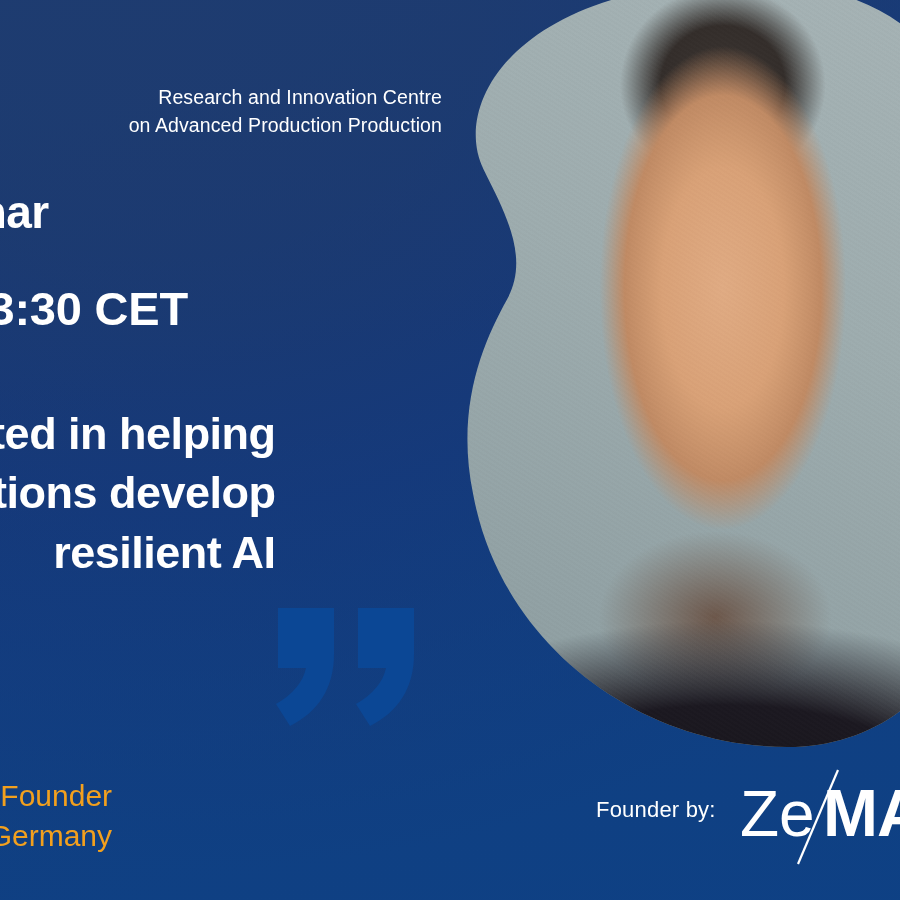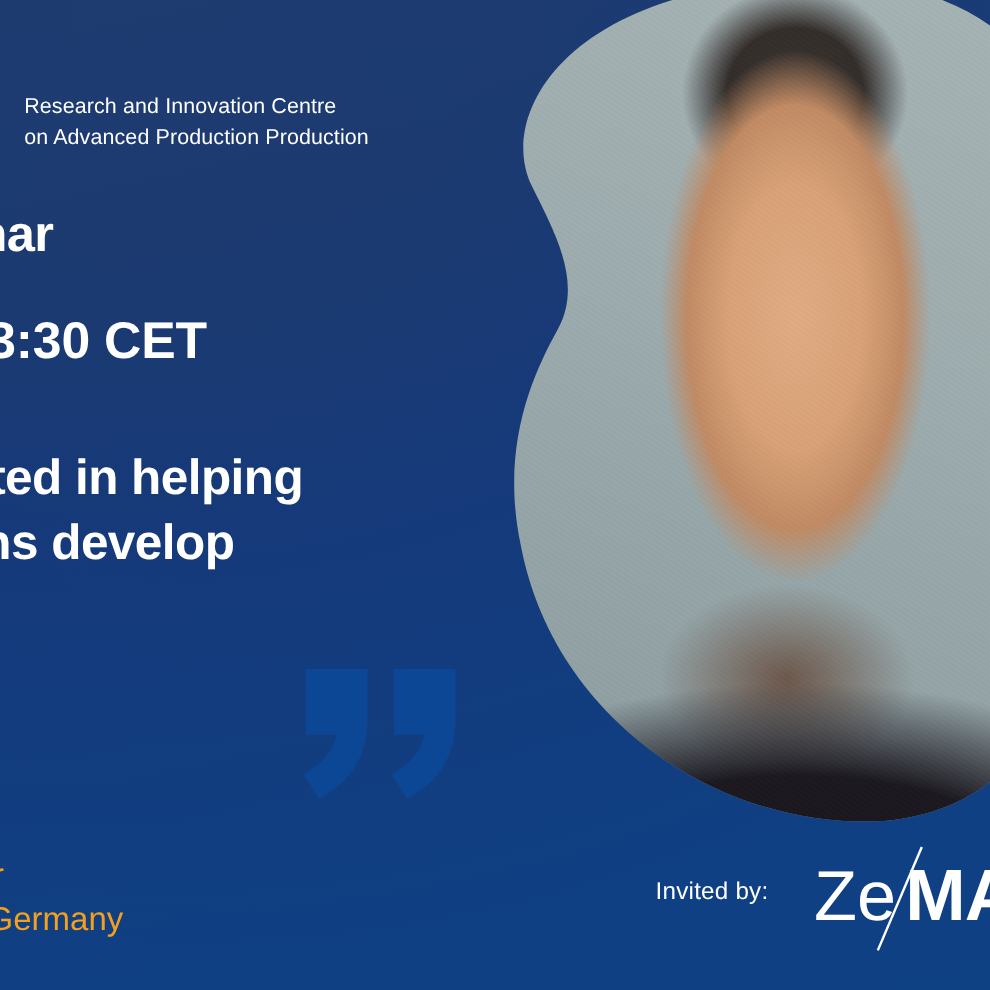--- a/index.html
+++ b/index.html
@@ -9,20 +9,21 @@
   }
   * { box-sizing: border-box; }
 
   #poster {
     position: relative;
     width: 900px;
     height: 900px;
     overflow: hidden;
     font-family: "Liberation Sans", sans-serif;
     background: #1d3a6e;
+    text-align: right;
   }
 
   
   .bg-base {
     position: absolute;
     inset: 0;
     background:
       radial-gradient(120% 95% at 18% 2%, #1e3b70 0%, #1c3a70 28%, #16397b 58%, #114083 100%);
   }
   .bg-sheen {
@@ -203,21 +204,21 @@
     <div>I am interested in helping</div>
     <div>organisations develop</div>
     <div>resilient AI</div>
   </div>
 
   <div class="speaker">
     <div class="name">Founder</div>
     <div>ZeMA, Germany</div>
   </div>
 
-  <div class="invited">Invited by:</div>
+  <div class="invited">Founder by:</div>
 
   <div class="zema-logo">
     <svg viewBox="0 0 215 98" width="215" height="98" aria-hidden="true">
       <text x="0" y="68" font-family="Liberation Sans, sans-serif" font-size="64" font-weight="300" fill="#ffffff" letter-spacing="0">Ze</text>
       <line x1="58" y1="96" x2="98" y2="2" stroke="#ffffff" stroke-width="2.2"></line>
       <text x="83" y="68" font-family="Liberation Sans, sans-serif" font-size="66" font-weight="700" fill="#ffffff" letter-spacing="-1">MA</text>
     </svg>
   </div>
 
 </div>

